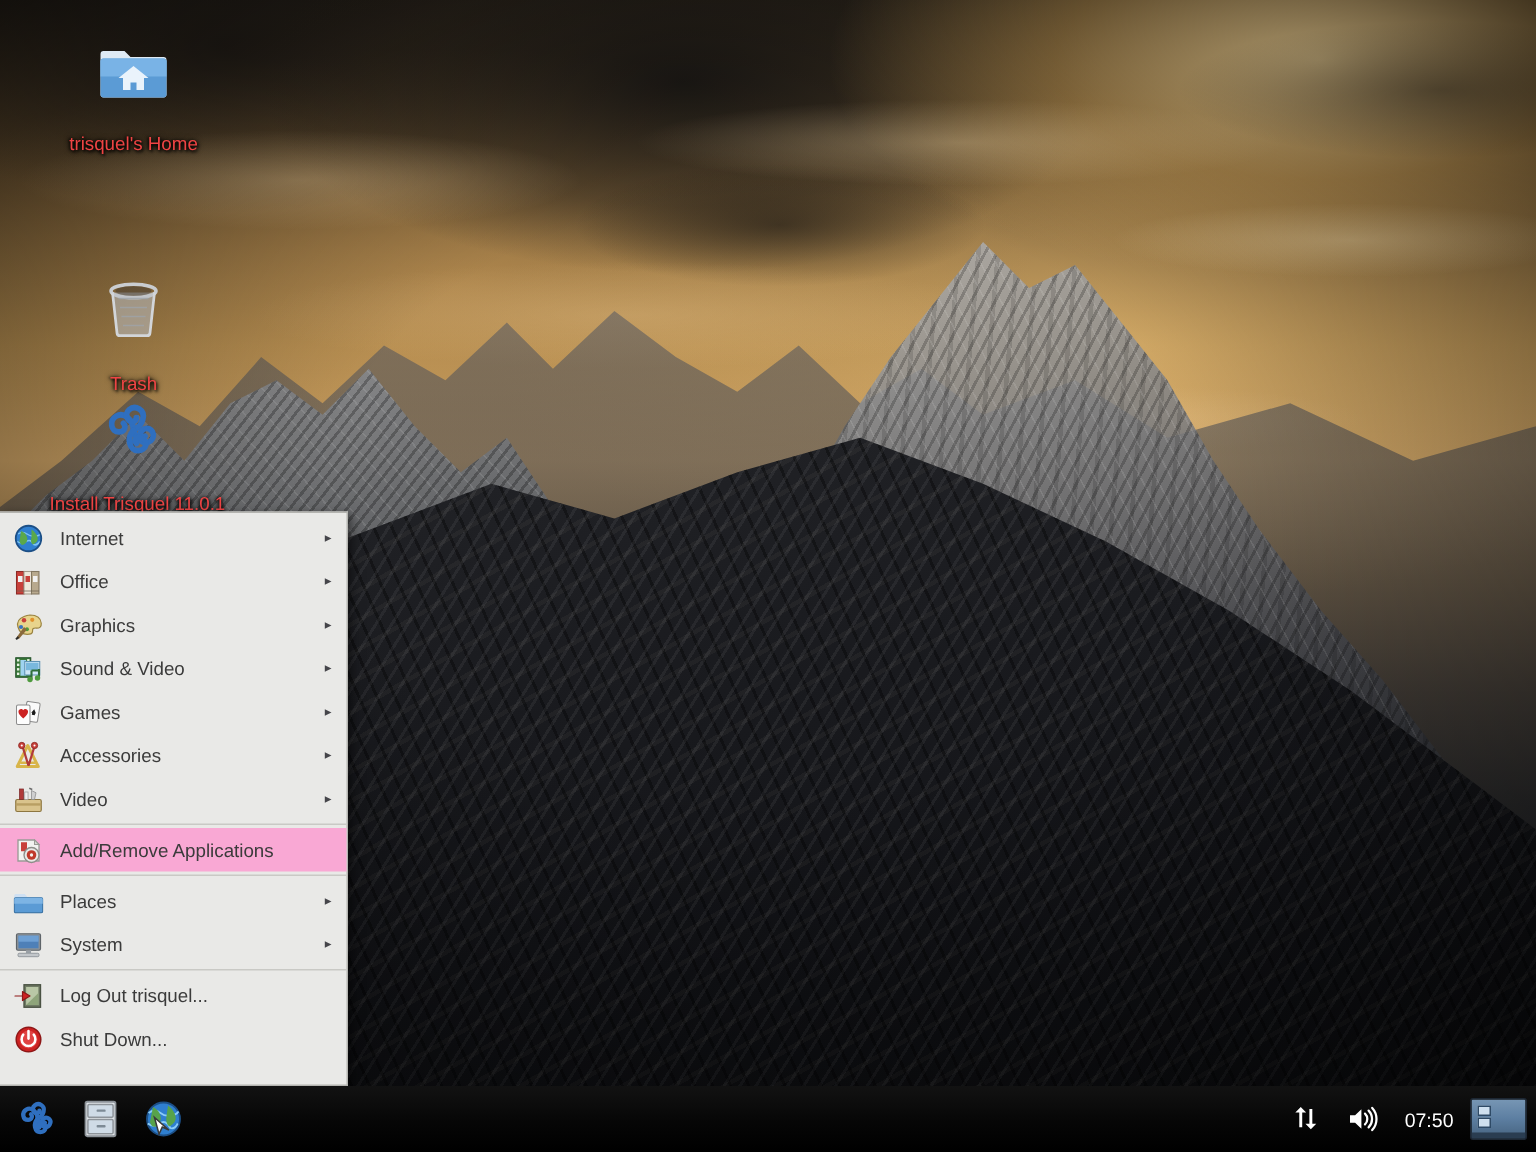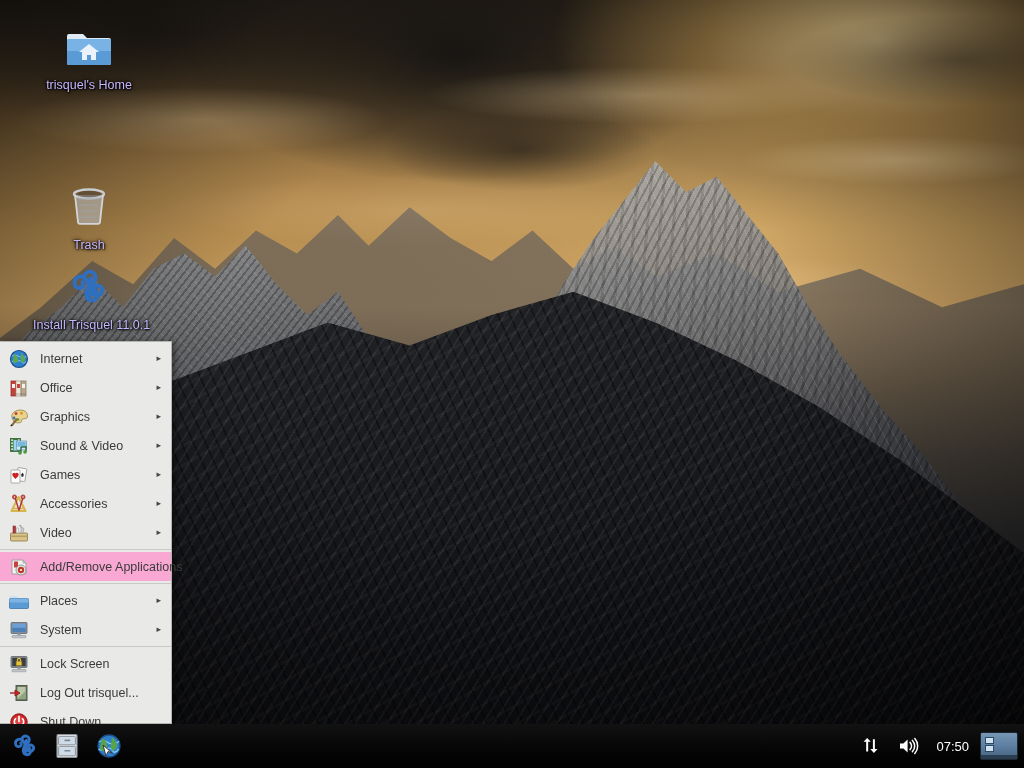--- a/index.html
+++ b/index.html
@@ -138,33 +138,33 @@
     position: absolute;
     width: 112px;
     text-align: center;
     cursor: default;
   }
   .dicon .glyph {
     height: 50px;
     display: flex; align-items: center; justify-content: center;
   }
   .dicon .lbl {
-    margin-top: 6px;
-    color: #c4b5fd;
+    margin-top: 17px;
+    color: #ef4444;
     font-size: 12.5px;
     line-height: 14px;
     text-shadow: 0 0 4px rgba(0,0,0,0.95), 1px 1px 2px rgba(0,0,0,0.95), -1px 0 2px rgba(0,0,0,0.8);
     white-space: nowrap;
   }
 
   
   #appmenu {
     position: absolute;
     left: 0; top: 341px;
-    width: 172px; height: 383px;
+    width: 232px; height: 383px;
     background: #e9e9e7;
     border: 1px solid #b4b4b0;
     border-left: none;
     box-shadow: 2px 2px 7px rgba(0,0,0,0.55);
     box-sizing: border-box;
     padding: 2px 0;
     z-index: 20;
   }
   .mi {
     display: flex;
@@ -467,34 +467,20 @@
           <rect x="8.3" y="13.5" width="3.4" height="2" fill="#9aa0a6"></rect>
           <rect x="3" y="15.5" width="14" height="2.3" rx="0.8" fill="#c2c6ca" stroke="#8d9399" stroke-width="0.6"></rect>
         </svg>
       </span>
       <span class="mi-label">System</span>
       <span class="mi-arrow">▸</span>
     </div>
 
     <div class="msep"></div>
 
-    <div class="mi">
-      <span class="mi-icon">
-        <svg width="20" height="20" viewBox="0 0 20 20">
-          <rect x="2" y="2.5" width="16" height="11" rx="1" fill="#8d9399" stroke="#5e6469" stroke-width="0.8"></rect>
-          <rect x="3.3" y="3.8" width="13.4" height="8.4" fill="#3a3d42"></rect>
-          <rect x="7.2" y="7.2" width="5.6" height="4.4" rx="0.6" fill="#e8c33c" stroke="#9c8424" stroke-width="0.6"></rect>
-          <path d="M8.5 7.2 v-1.4 a1.5 1.5 0 0 1 3 0 v1.4" fill="none" stroke="#e8c33c" stroke-width="1.2"></path>
-          <rect x="8.3" y="13.5" width="3.4" height="2" fill="#9aa0a6"></rect>
-          <rect x="3" y="15.5" width="14" height="2.3" rx="0.8" fill="#c2c6ca" stroke="#8d9399" stroke-width="0.6"></rect>
-        </svg>
-      </span>
-      <span class="mi-label">Lock Screen</span>
-      <span class="mi-arrow"></span>
-    </div>
 
     <div class="mi">
       <span class="mi-icon">
         <svg width="20" height="20" viewBox="0 0 20 20">
           <rect x="7" y="2.5" width="11" height="15" fill="#6f7a64" stroke="#4a5243" stroke-width="0.9"></rect>
           <rect x="8.4" y="4" width="8.2" height="12" fill="#b9c7a6"></rect>
           <path d="M8.4 16 l8.2 -8 v8 z" fill="#8ea47a"></path>
           <path d="M1 10 h5 v-3 l5 3 l-5 3 v-3 z" fill="#cc2222" stroke="#8e1717" stroke-width="0.8" stroke-linejoin="round"></path>
         </svg>
       </span>

